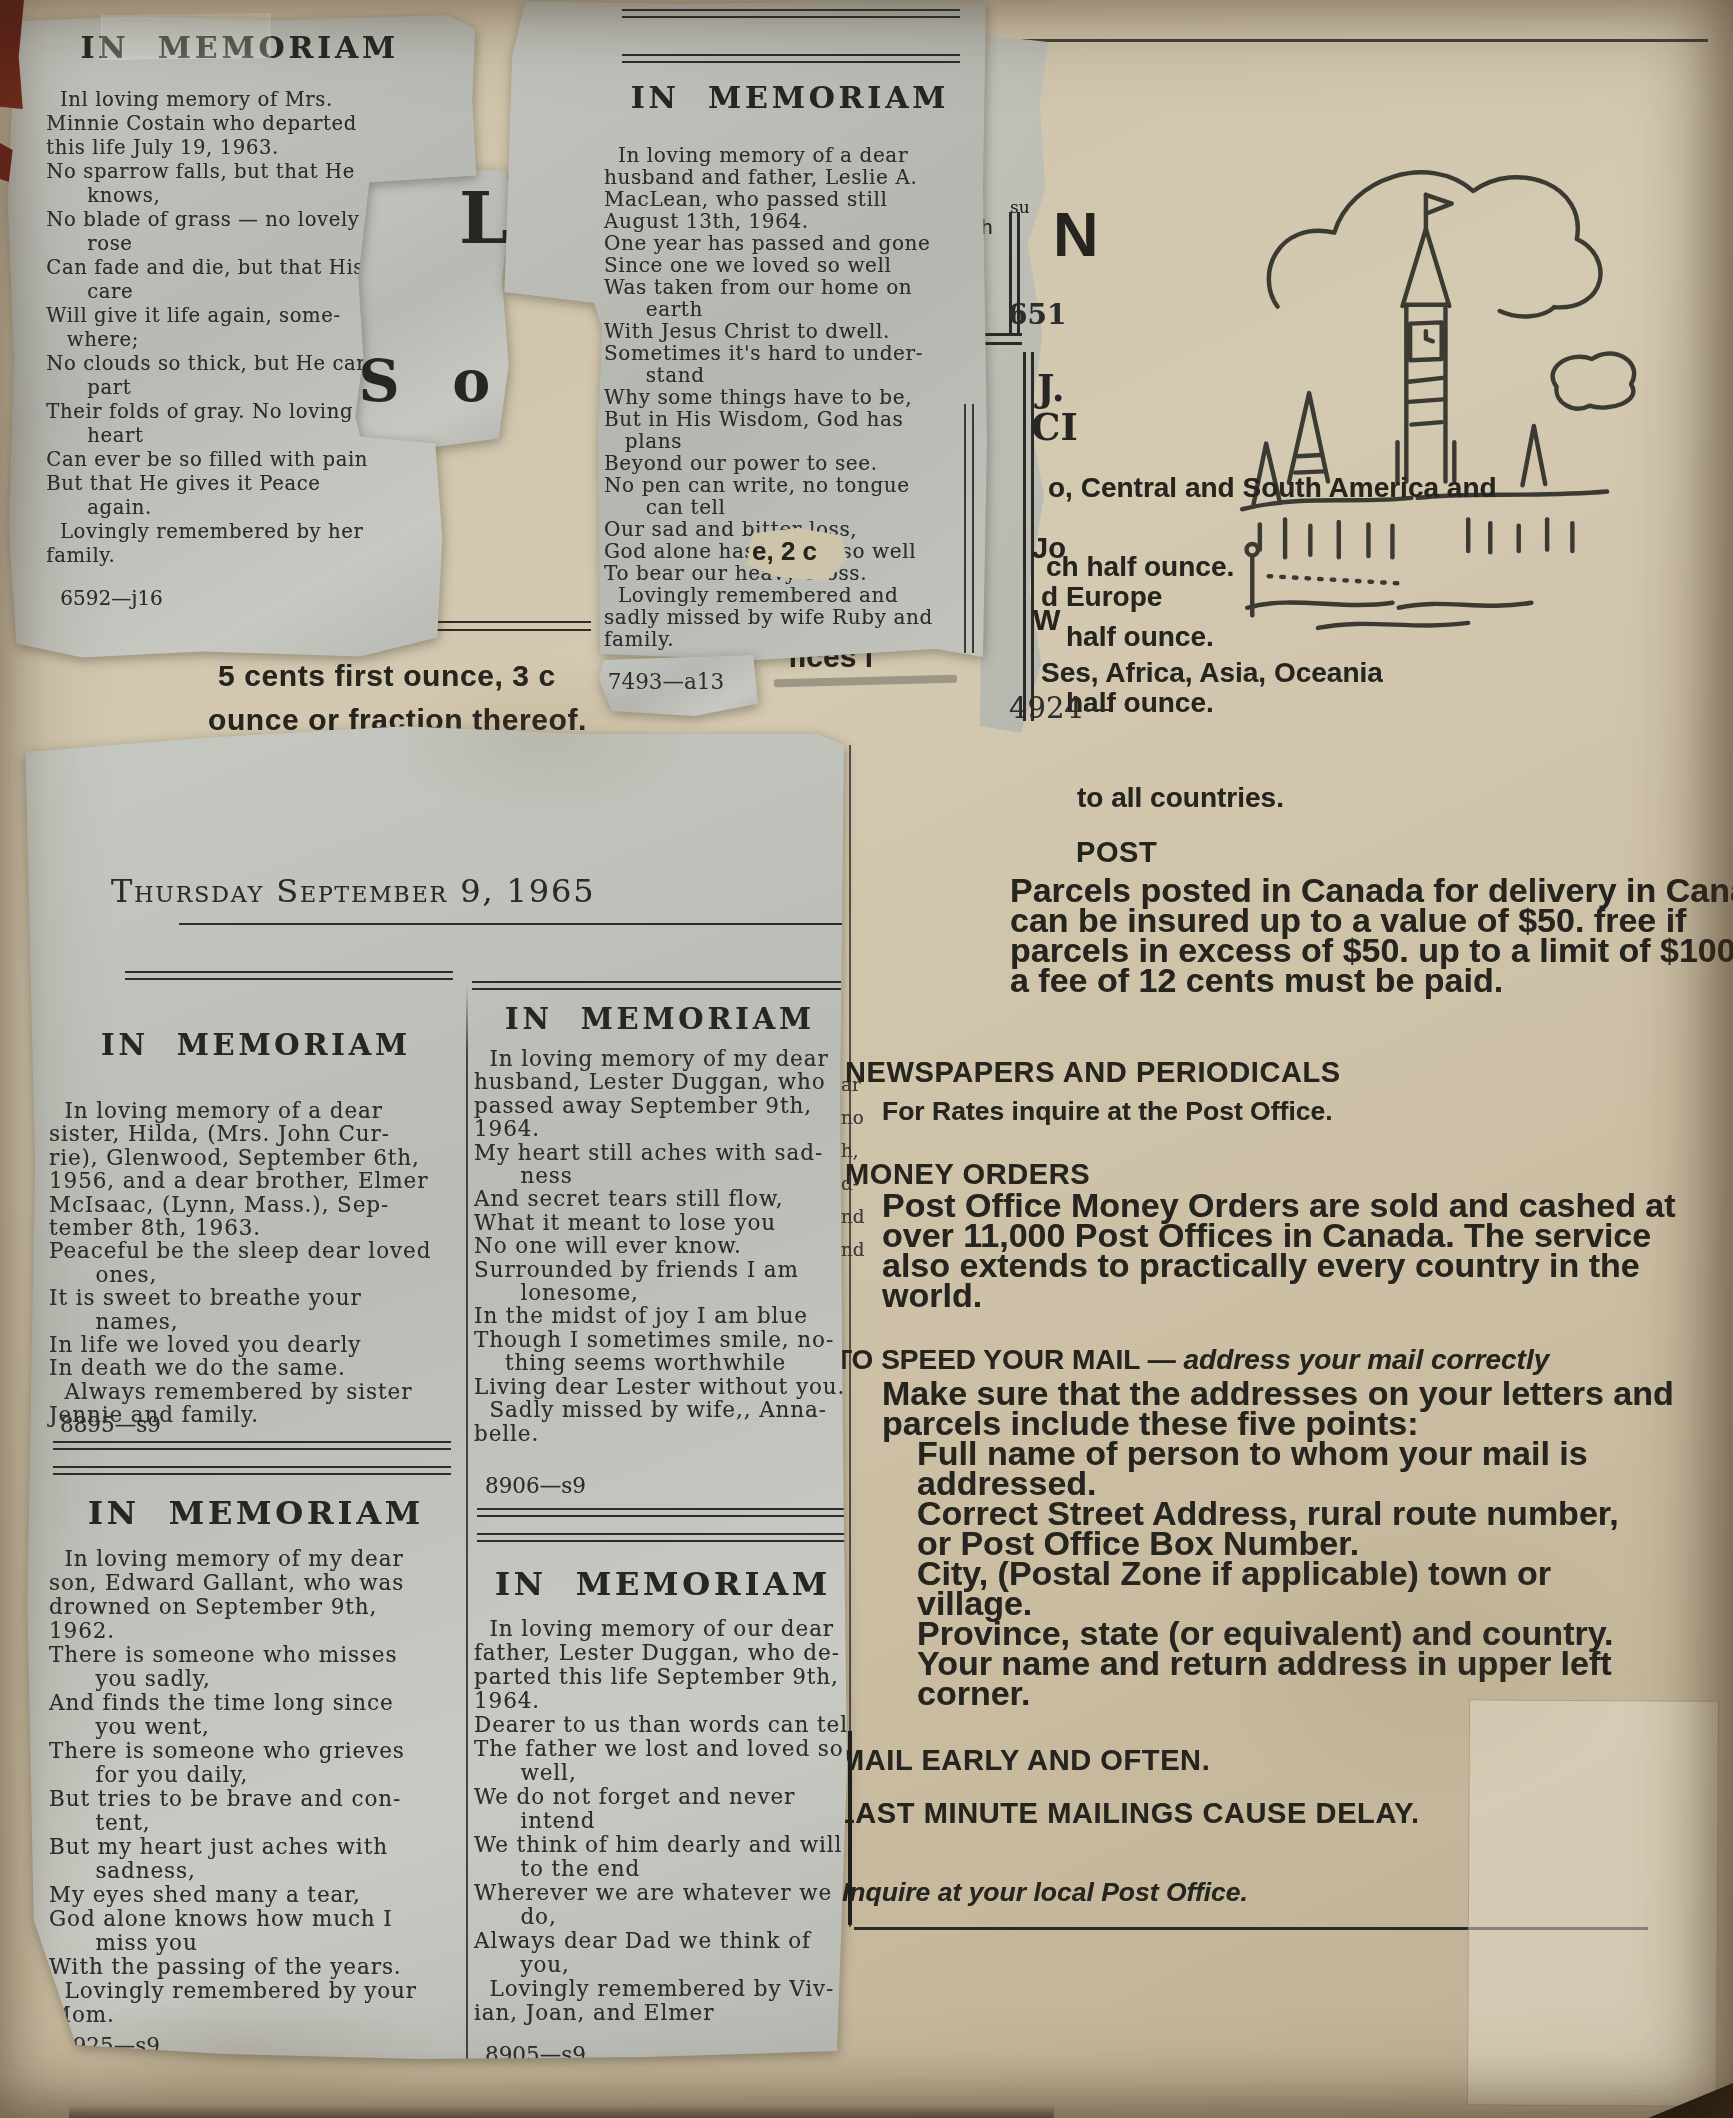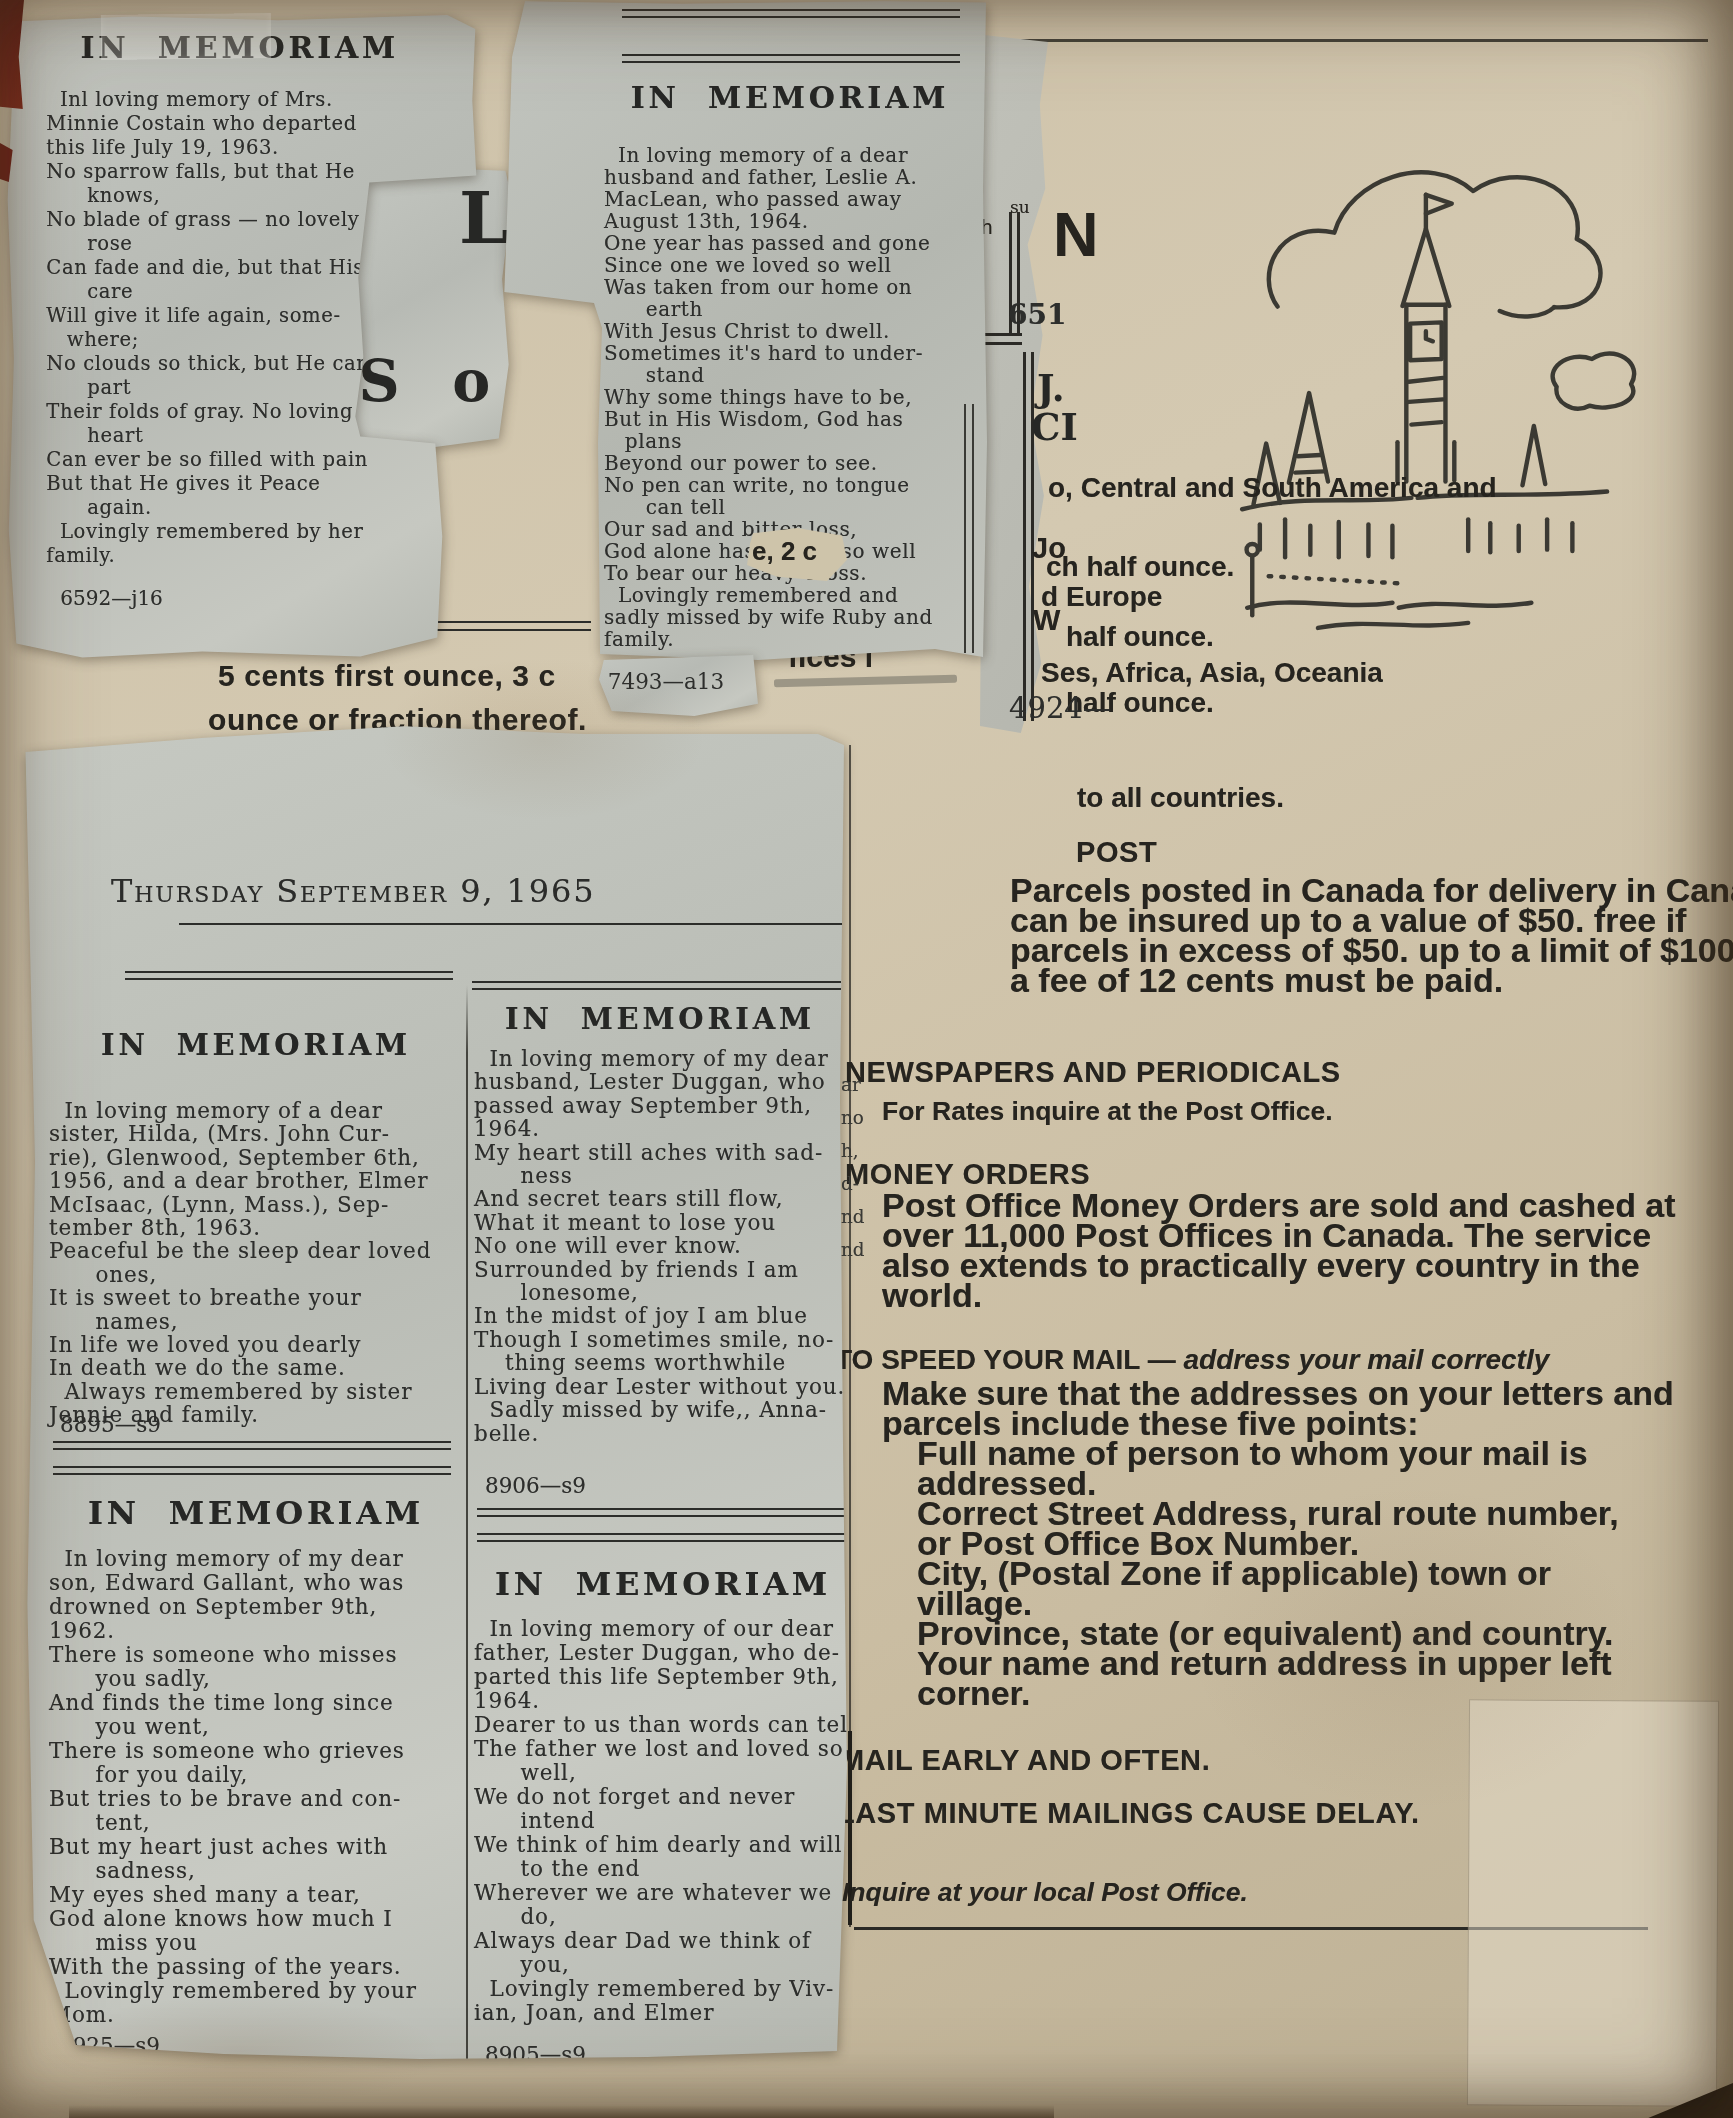--- a/index.html
+++ b/index.html
@@ -308,21 +308,21 @@
   <div class="abs tape" style="left:101px;top:14px;width:170px;height:45px;z-index:7;transform:rotate(-.6deg);"></div>
 
   <div class="paper-wrap" style="left:493px;top:0px;z-index:5;">
     <div class="paper serif" style="width:499px;height:751px;background:linear-gradient(145deg,#c2c5bf,#b4b7b0 50%,#c4c6bf);clip-path:polygon(32px 1.3px,189px 3.8px,392px 1.3px,493px 2.5px,490px 189px,494px 442px,490px 657px,442px 649px,265px 660px,107px 654px,105px 442px,109px 328px,101px 303px,11.4px 292px,15px 189px,19px 57px);">
       <div class="abs drule" style="left:129px;top:8.8px;width:338px;"></div>
       <div class="abs drule" style="left:129px;top:54px;width:338px;"></div>
       <div class="abs news-title" style="left:120px;top:80px;width:354px;font-size:30px;">IN MEMORIAM</div>
       <div class="abs serif" style="left:111px;top:144px;font-size:20px;line-height:22px;letter-spacing:0.6px;">
           <div class="tl">  In loving memory of a dear</div>
           <div class="tl">husband and father, Leslie A.</div>
-          <div class="tl">MacLean, who passed away</div>
+          <div class="tl">MacLean, who passed still</div>
           <div class="tl">August 13th, 1964.</div>
           <div class="tl">One year has passed and gone</div>
           <div class="tl">Since one we loved so well</div>
           <div class="tl">Was taken from our home on</div>
           <div class="tl">      earth</div>
           <div class="tl">With Jesus Christ to dwell.</div>
           <div class="tl">Sometimes it's hard to under-</div>
           <div class="tl">      stand</div>
           <div class="tl">Why some things have to be,</div>
           <div class="tl">But in His Wisdom, God has</div>

